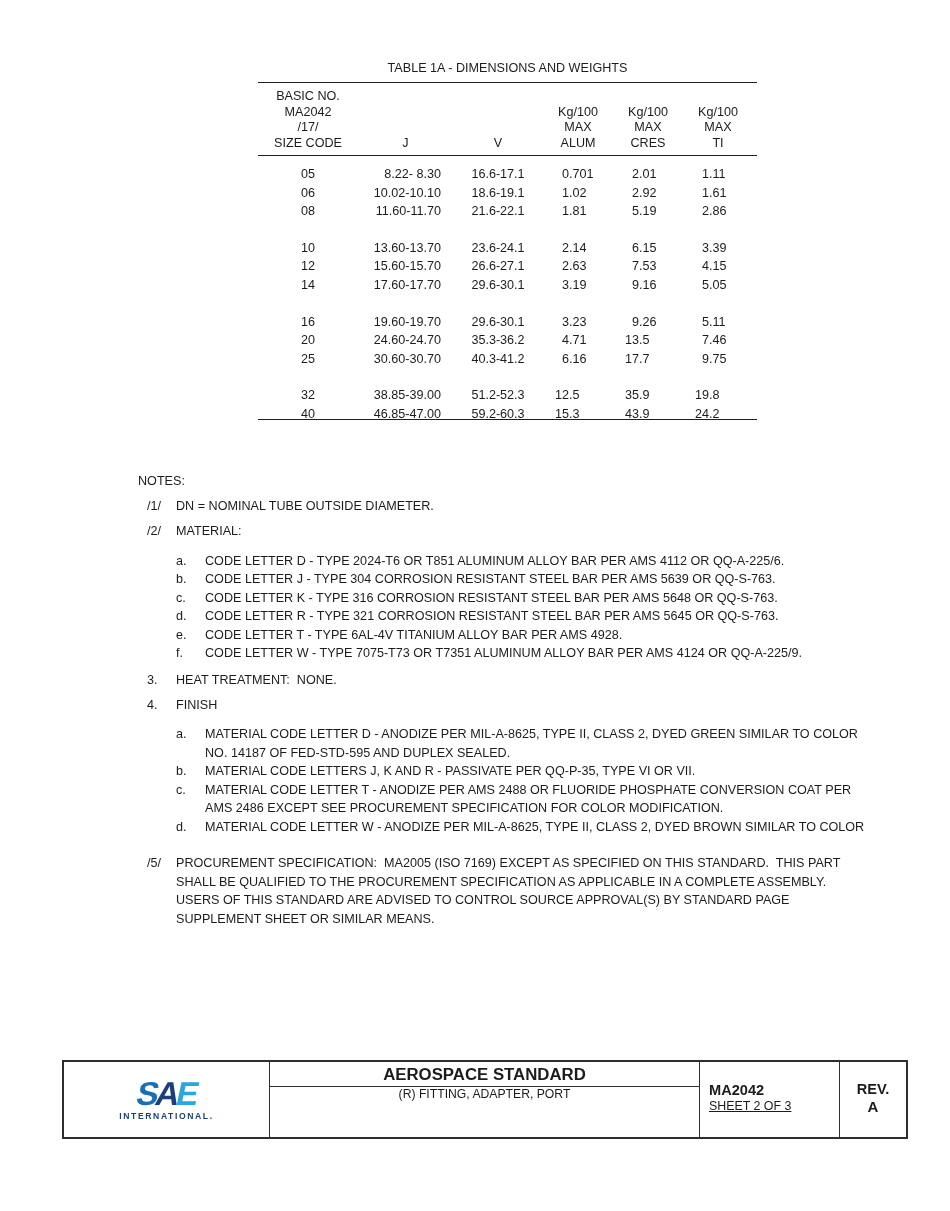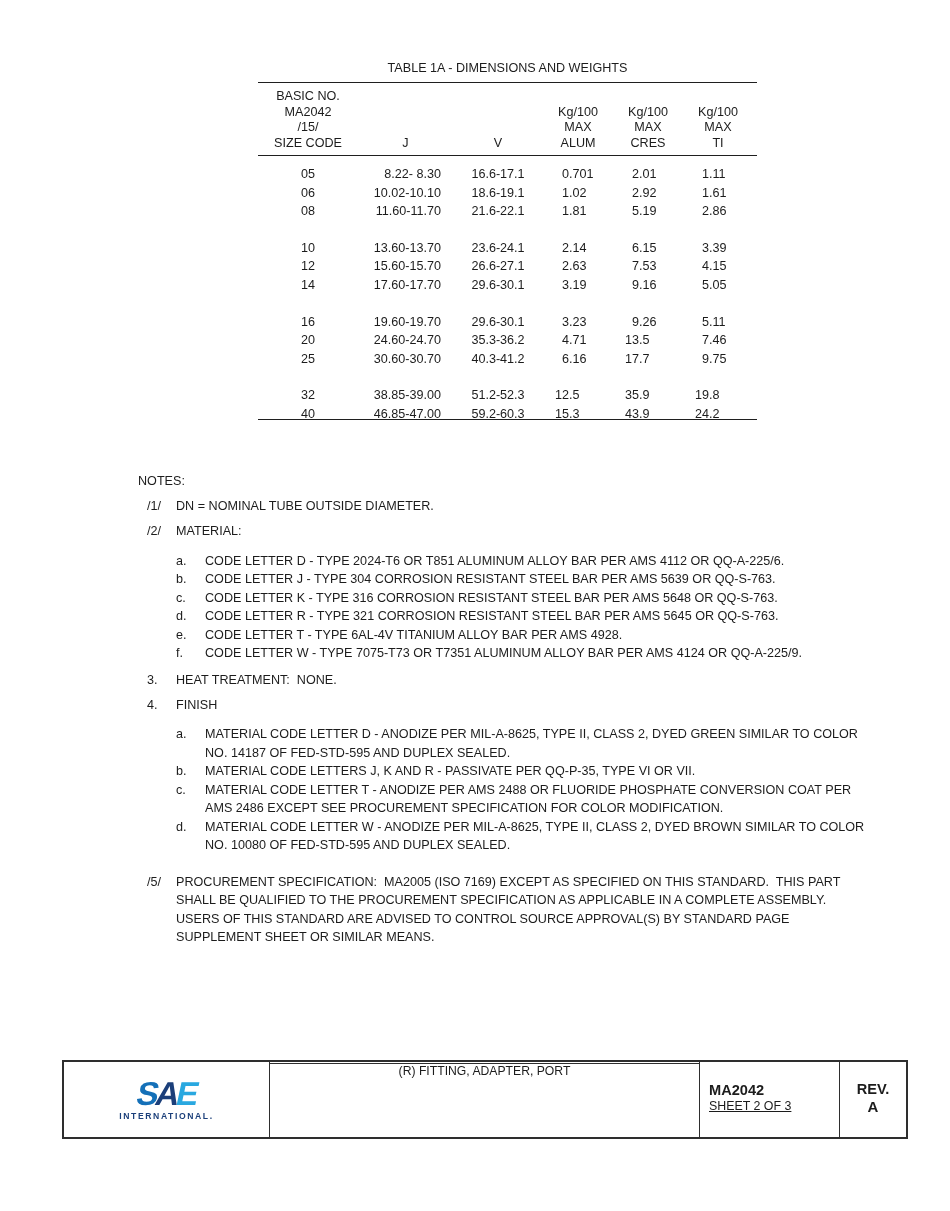--- a/index.html
+++ b/index.html
@@ -66,21 +66,21 @@
   .f-rev{flex:1;text-align:center;padding-top:20px;}
   .f-rev-label{font-weight:bold;font-size:14.6px;line-height:15px;}
   .f-rev-value{font-weight:bold;font-size:15px;line-height:17px;margin-top:1px;}
 </style>
 </head>
 <body>
 
 <div class="tbl-title">TABLE 1A - DIMENSIONS AND WEIGHTS</div>
 <div class="tbl-rule" id="rule-top"></div>
 <div class="tbl-header">
-  <div class="hcol h-size"><div>BASIC NO.</div><div>MA2042</div><div>/15/</div><div>SIZE CODE</div></div>
+  <div class="hcol h-size"><div>BASIC NO.</div><div>MA2042</div><div>/17/</div><div>SIZE CODE</div></div>
   <div class="hcol h-j">J</div>
   <div class="hcol h-v">V</div>
   <div class="hcol h-alum"><div>Kg/100</div><div>MAX</div><div>ALUM</div></div>
   <div class="hcol h-cres"><div>Kg/100</div><div>MAX</div><div>CRES</div></div>
   <div class="hcol h-ti"><div>Kg/100</div><div>MAX</div><div>TI</div></div>
 </div>
 <div class="tbl-rule" id="rule-head"></div>
 <div class="tbl-body">
     <div class="trow">
       <div class="cell c-size">05</div>
@@ -259,21 +259,20 @@
           <span class="nmark">c.</span>
           <div class="ntext">
             <div class="nline">MATERIAL CODE LETTER T - ANODIZE PER AMS 2488 OR FLUORIDE PHOSPHATE CONVERSION COAT PER</div>
             <div class="nline">AMS 2486 EXCEPT SEE PROCUREMENT SPECIFICATION FOR COLOR MODIFICATION.</div>
           </div>
         </div>
         <div class="note-item sub">
           <span class="nmark">d.</span>
           <div class="ntext">
             <div class="nline">MATERIAL CODE LETTER W - ANODIZE PER MIL-A-8625, TYPE II, CLASS 2, DYED BROWN SIMILAR TO COLOR</div>
-            <div class="nline">NO. 10080 OF FED-STD-595 AND DUPLEX SEALED.</div>
           </div>
         </div>
       </div>
       <div class="note-item note-last">
         <span class="nmark">/5/</span>
         <div class="ntext">
           <div class="nline">PROCUREMENT SPECIFICATION:  MA2005 (ISO 7169) EXCEPT AS SPECIFIED ON THIS STANDARD.  THIS PART</div>
           <div class="nline">SHALL BE QUALIFIED TO THE PROCUREMENT SPECIFICATION AS APPLICABLE IN A COMPLETE ASSEMBLY.</div>
           <div class="nline">USERS OF THIS STANDARD ARE ADVISED TO CONTROL SOURCE APPROVAL(S) BY STANDARD PAGE</div>
           <div class="nline">SUPPLEMENT SHEET OR SIMILAR MEANS.</div>
@@ -281,20 +280,21 @@
       </div>
     </div>
 </div>
 
 <div class="footer">
   <div class="f-cell f-logo">
     <div class="sae-word"><span id="sae-s" style="color: rgb(20, 112, 184);">S</span><span id="sae-a" style="color: rgb(27, 63, 122);">A</span><span id="sae-e" style="color: rgb(41, 168, 224);">E</span></div>
     <div class="sae-sub" id="sae-sub" style="color: rgb(27, 63, 122);">INTERNATIONAL.</div>
   </div>
   <div class="f-cell f-title">
+    <div class="f-title-main">AEROSPACE STANDARD</div>
     <div class="f-title-sep"></div>
     <div class="f-sub">(R) FITTING, ADAPTER, PORT</div>
   </div>
   <div class="f-cell f-num">
     <div class="f-docnum">MA2042</div>
     <div class="f-sheet">SHEET 2 OF 3</div>
   </div>
   <div class="f-cell f-rev">
     <div class="f-rev-label">REV.</div>
     <div class="f-rev-value">A</div>

